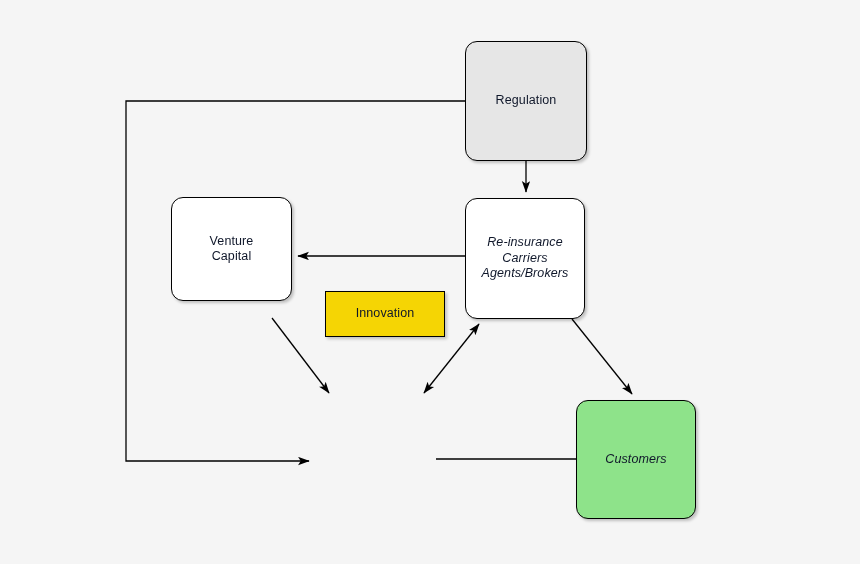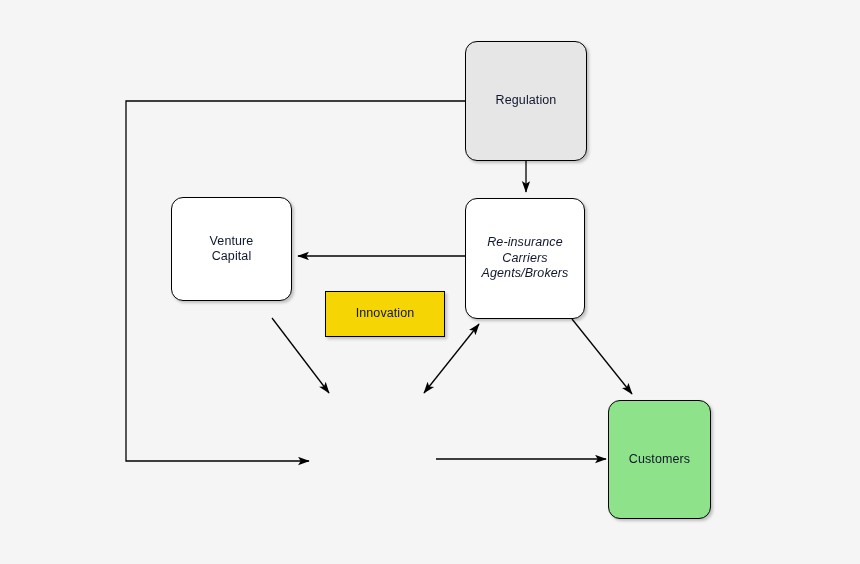--- a/index.html
+++ b/index.html
@@ -99,17 +99,17 @@
   <div class="node rounded" id="node-venture-capital" style="left: 171px; top: 197px; width: 121px; height: 104px; background: rgb(255, 255, 255); border-color: rgb(0, 0, 0);">
     <span class="node-label">Venture
 Capital</span>
   </div>
 
   <div class="node sharp" id="node-innovation" style="left: 316px; top: 291px; width: 120px; height: 46px; background: rgb(245, 213, 4); border-color: rgb(0, 0, 0); margin-left: 9px;">
     <span class="node-label">Innovation</span>
   </div>
 
 
-  <div class="node rounded" id="node-customers" style="left: 608px; top: 400px; width: 103px; height: 119px; background: rgb(142, 227, 138); border-color: rgb(0, 0, 0);">
+  <div class="node rounded" id="node-customers" style="left: 576px; top: 400px; width: 120px; height: 119px; background: rgb(142, 227, 138); border-color: rgb(0, 0, 0); font-style: italic;">
     <span class="node-label">Customers</span>
   </div>
 
 </div>
 
 </body></html>

